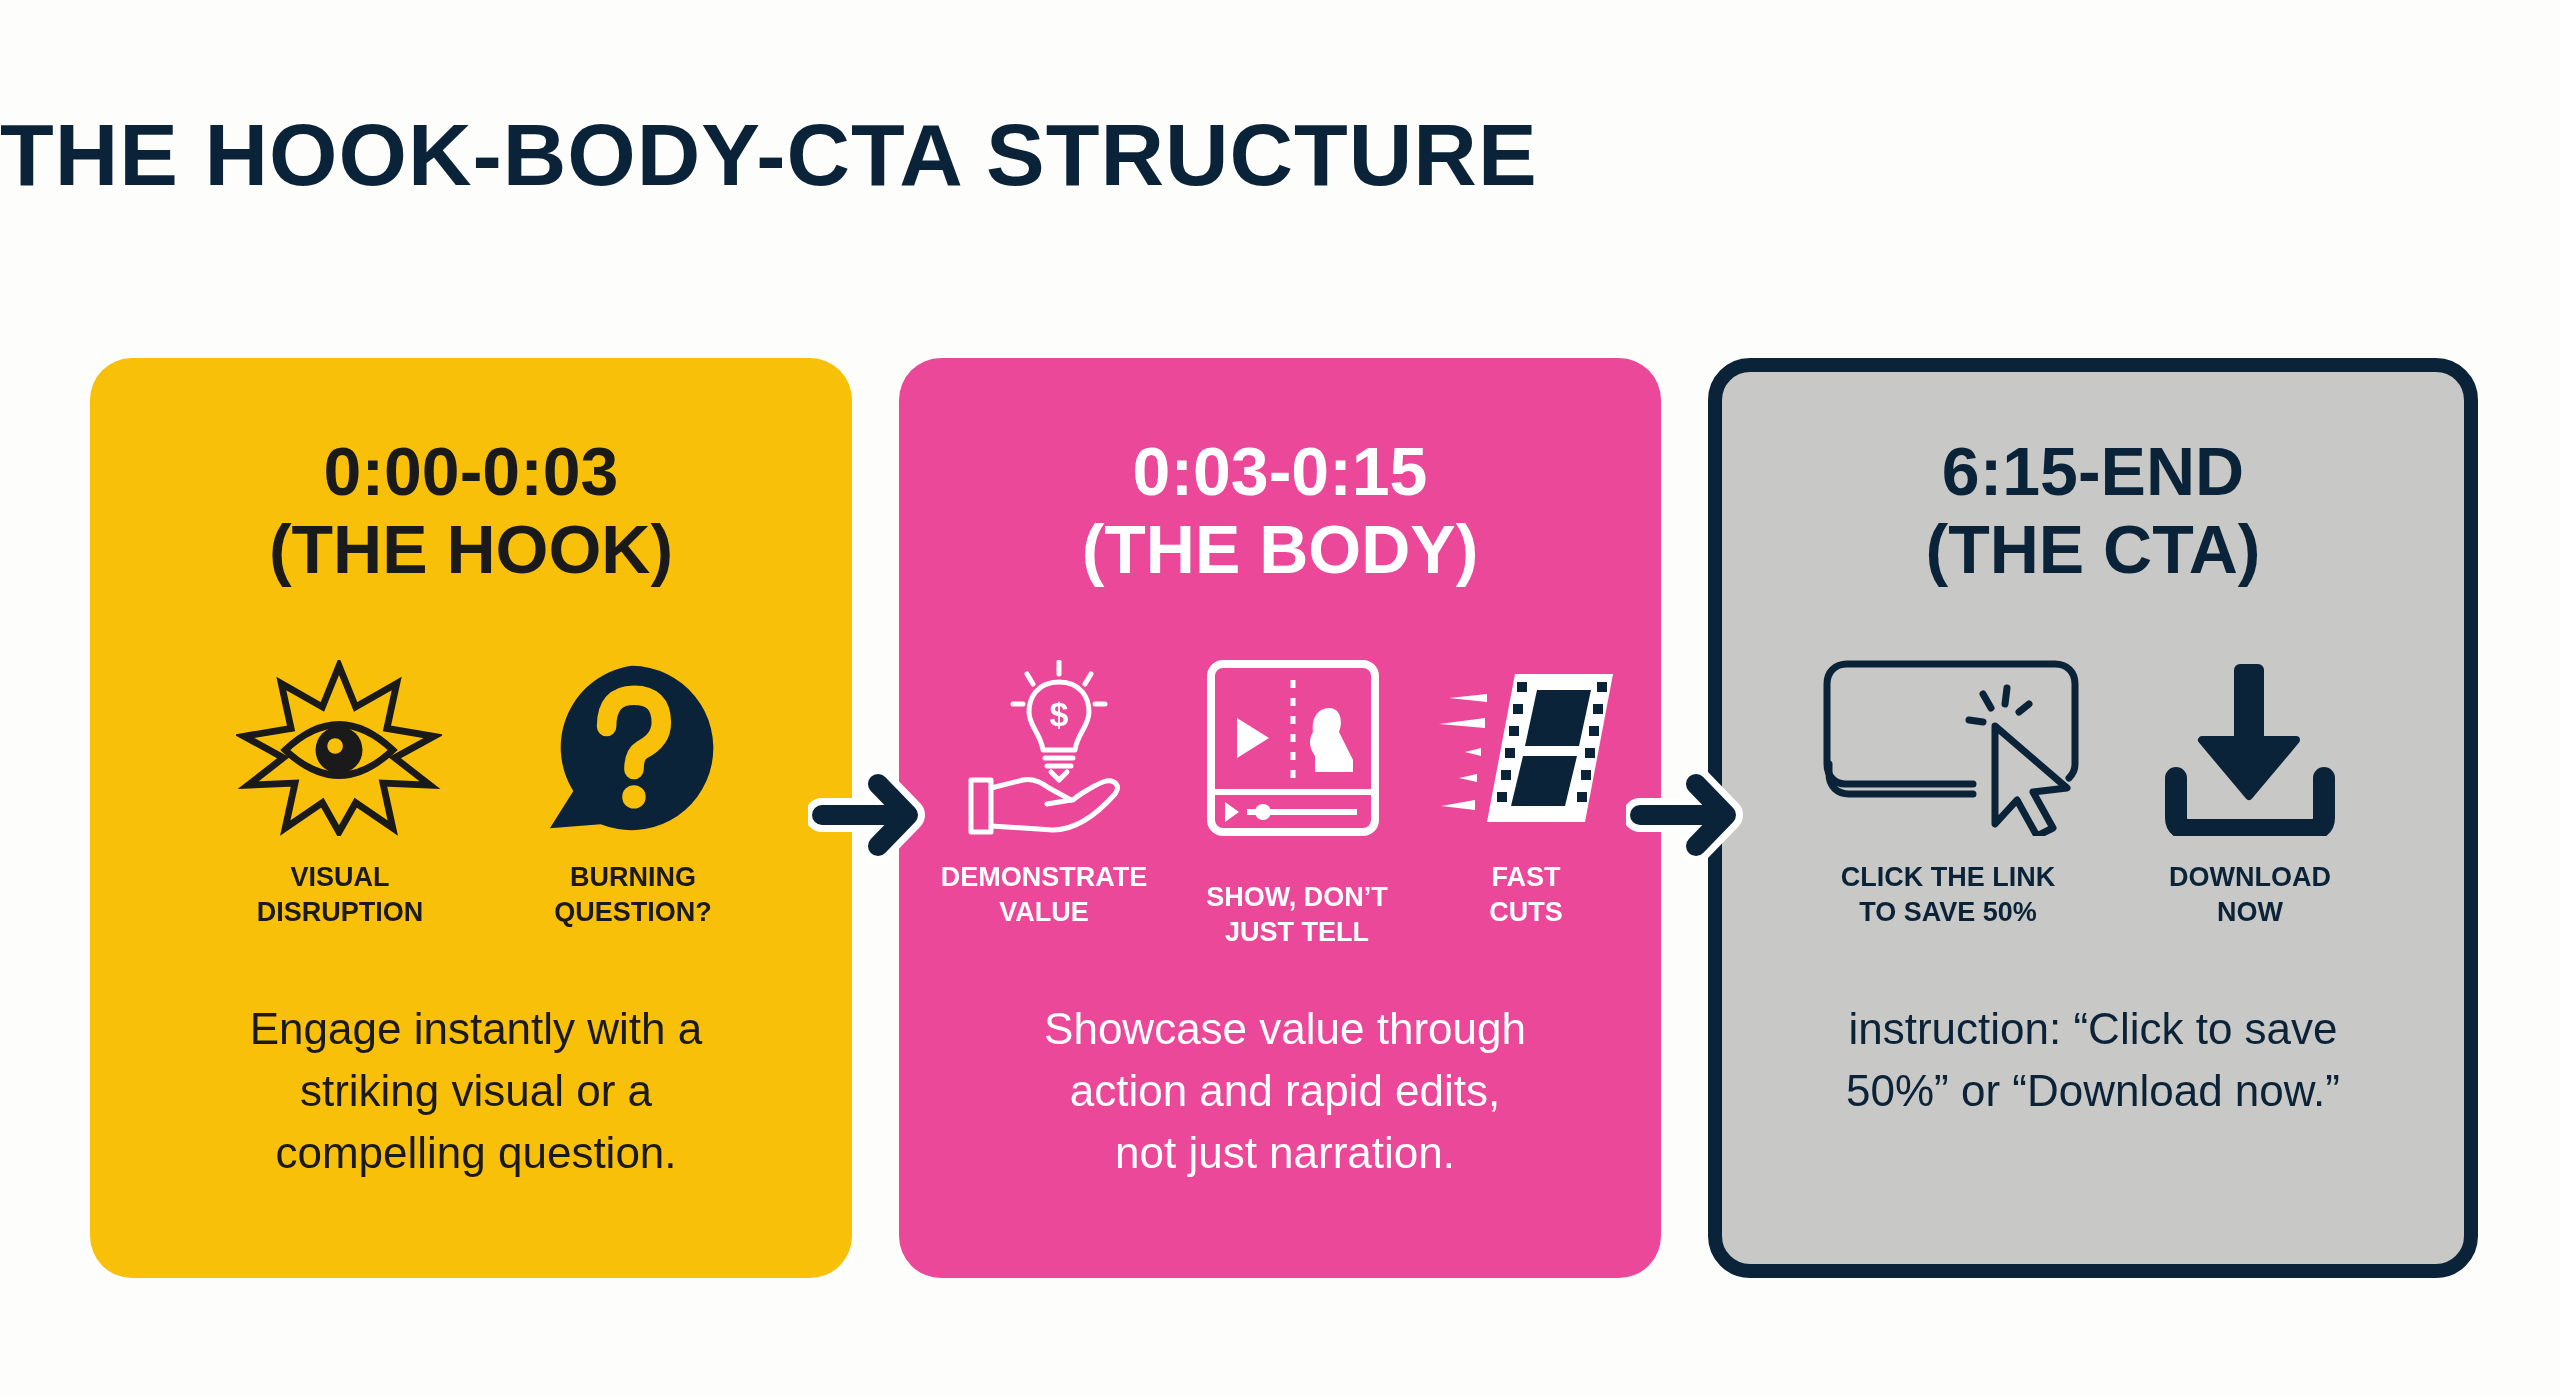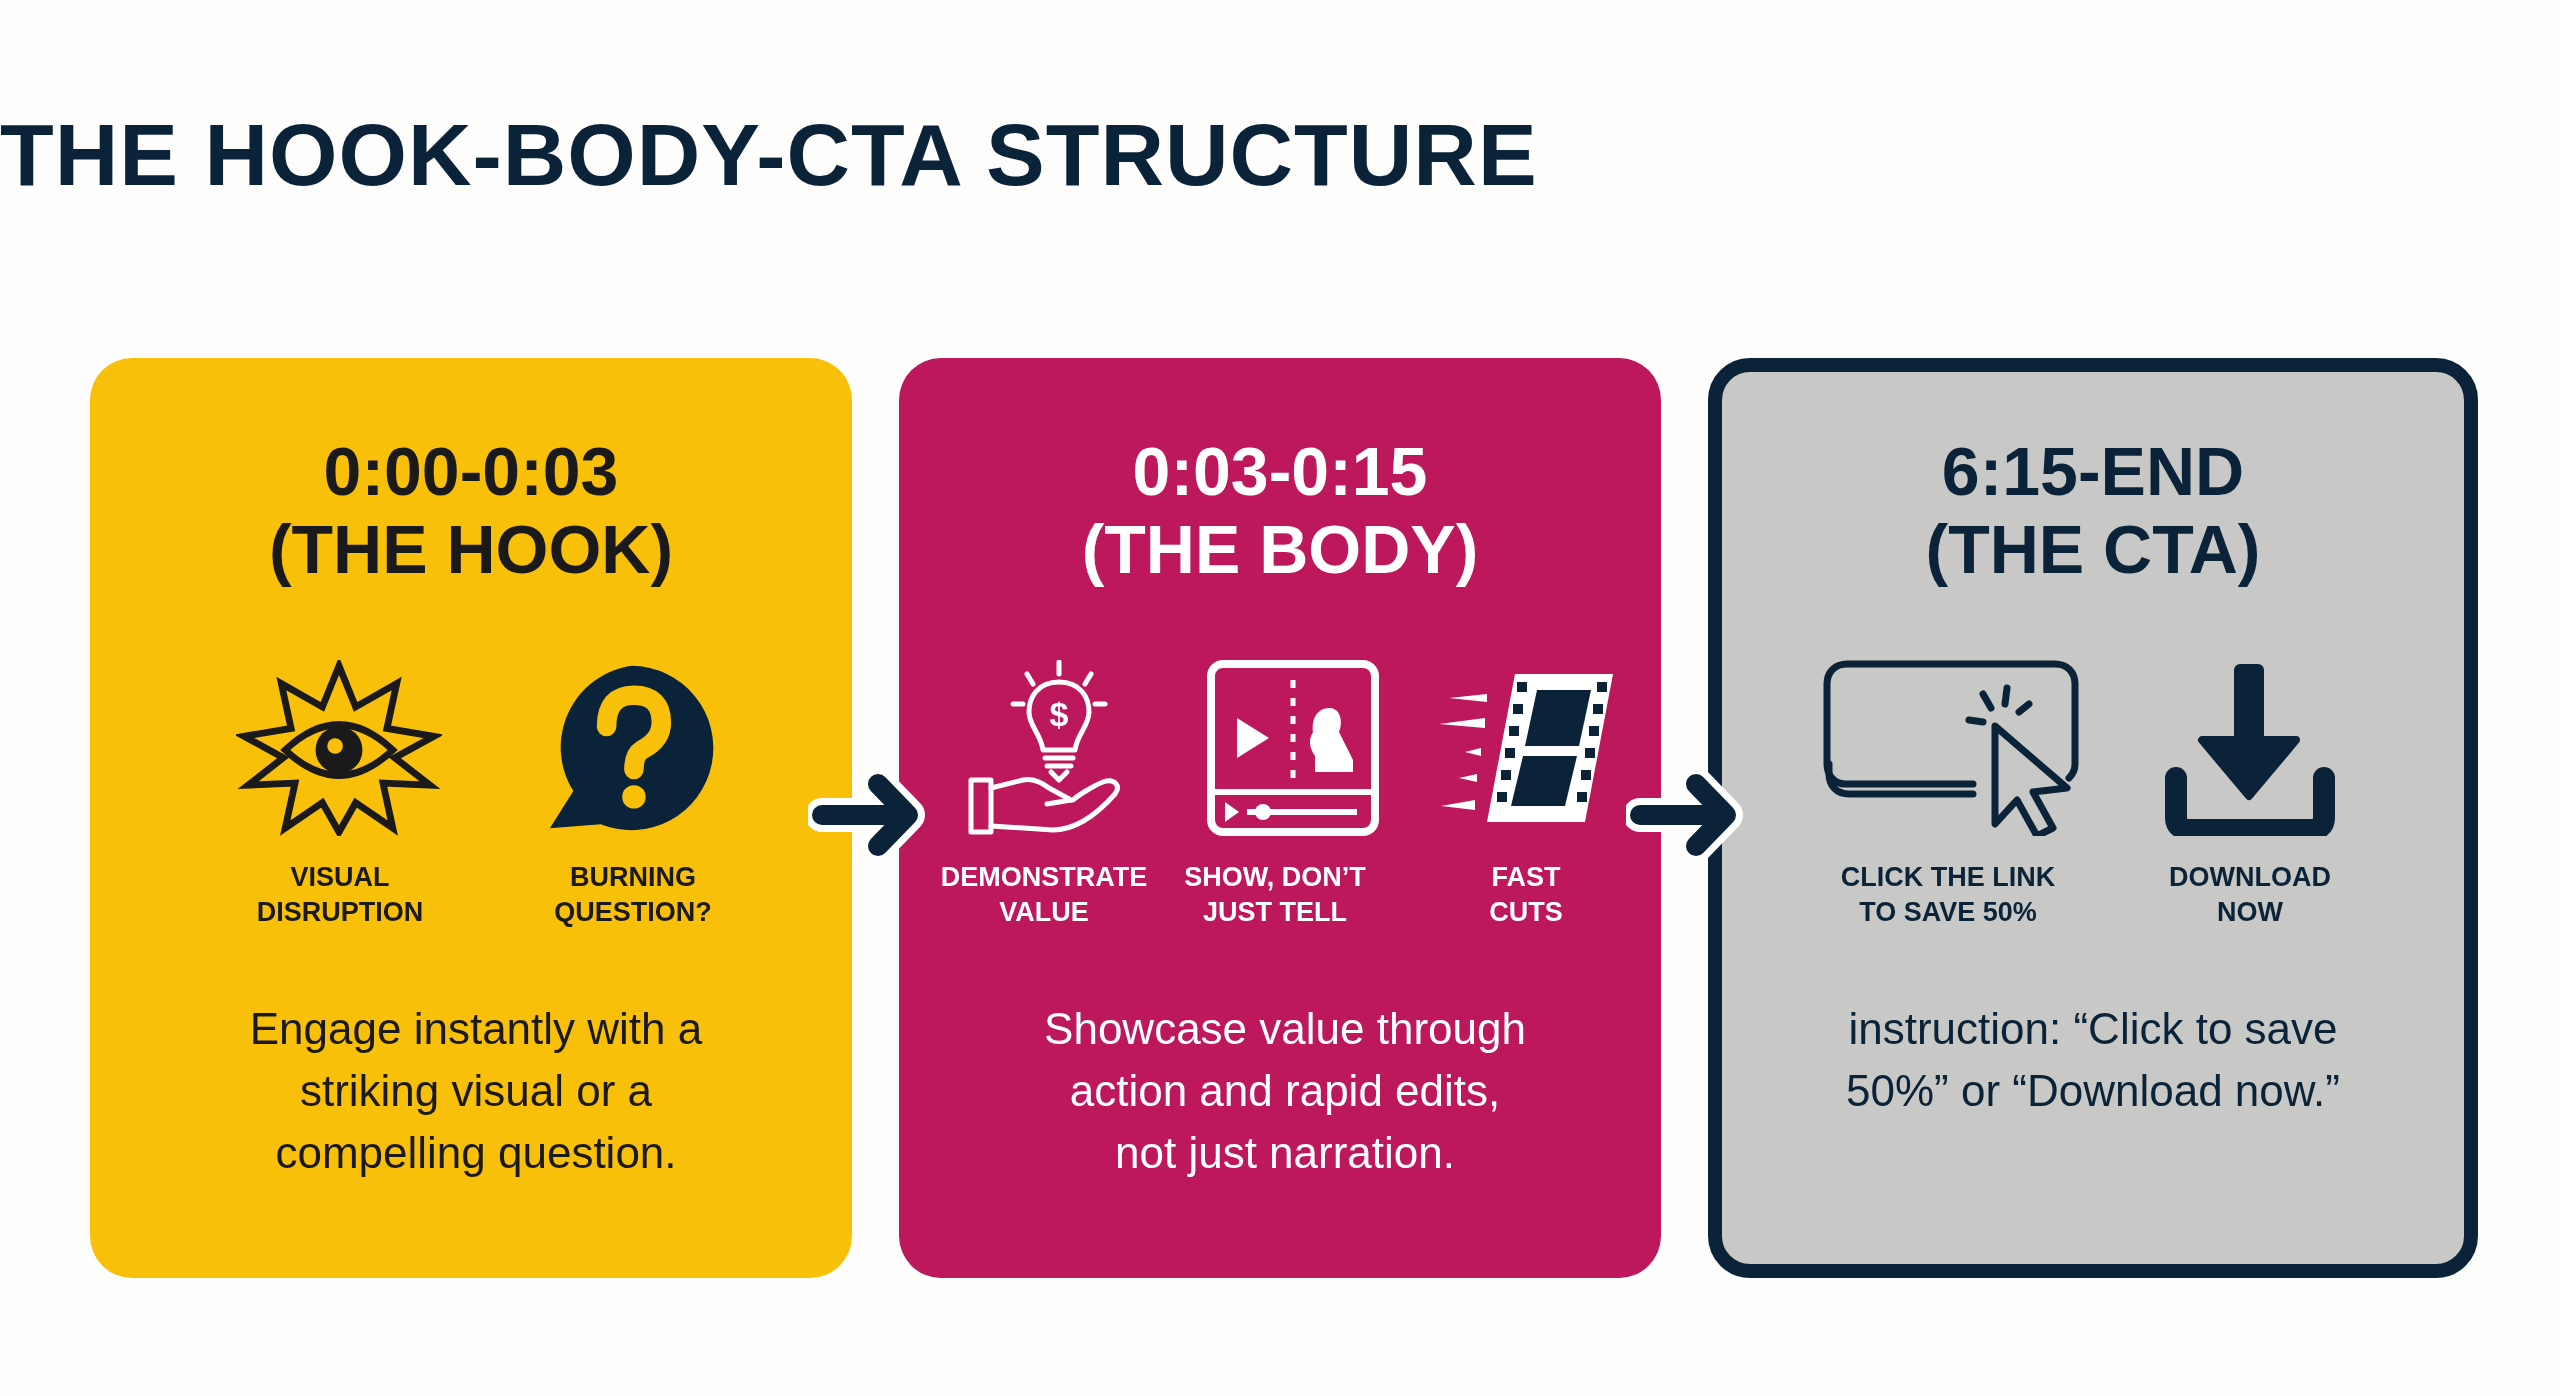--- a/index.html
+++ b/index.html
@@ -11,21 +11,21 @@
   .title {
     position: absolute; left: 0; top: 100px; width: 2560px;
     text-align: left; font-weight: 700; font-size: 88px; line-height: 110px;
     color: #0B2338; letter-spacing: 1px;
   }
   .card {
     position: absolute; top: 358px; height: 920px; border-radius: 42px;
     box-sizing: border-box;
   }
   .card.hook { left: 90px; width: 762px; background: #F9C00A; color: #1A1A1A; }
-  .card.body { left: 899px; width: 762px; background: #be185d; color: #FFFFFF; }
+  .card.body { left: 899px; width: 762px; background: #ec4899; color: #FFFFFF; }
   .card.cta  { left: 1708px; width: 770px; background: #C8C8C6; color: #0B2338;
                border: 14px solid #0B2338; }
   .card-header {
     position: absolute; left: 0; right: 0; top: 74px;
     text-align: center; font-weight: 700; font-size: 68px; line-height: 78px;
   }
   .card.cta .card-header { top: 60px; }
   .card-header div { white-space: nowrap; }
   .icon {
     position: absolute; top: 302px; height: 176px;
@@ -125,21 +125,21 @@
       <rect x="4" y="4" width="164" height="168" rx="12" fill="none" stroke="#FFFFFF" stroke-width="8"></rect>
       <line x1="4" y1="132" x2="168" y2="132" stroke="#FFFFFF" stroke-width="6"></line>
       <line x1="86" y1="20" x2="86" y2="124" stroke="#FFFFFF" stroke-width="5" stroke-dasharray="8,10"></line>
       <polygon points="30,58 30,98 62,78" fill="#FFFFFF"></polygon>
       <path d="M108,112 L108,96 C104,90 100,82 106,72 C104,60 110,48 122,48 C134,48 136,62 132,72 L146,100 L146,112 Z" fill="#FFFFFF"></path>
       <polygon points="18,142 18,162 32,152" fill="#FFFFFF"></polygon>
       <line x1="40" y1="152" x2="150" y2="152" stroke="#FFFFFF" stroke-width="6"></line>
       <circle cx="56" cy="152" r="8" fill="#FFFFFF"></circle>
     </svg>
   </div>
-  <div class="label" style="left:376px;">
+  <div class="label" style="left:398px;margin-top:20px;">
     <div>SHOW, DON’T</div>
     <div>JUST TELL</div>
   </div>
 
   <div class="icon" style="left:538px; width:178px;">
     <svg viewBox="0 0 178 176">
       <polygon points="78,14 176,14 148,162 50,162" fill="#FFFFFF"></polygon>
       <polygon points="100,30 154,30 142,86 88,86" fill="#0B2338"></polygon>
       <polygon points="86,96 140,96 128,146 74,146" fill="#0B2338"></polygon>
       <g fill="#0B2338">

